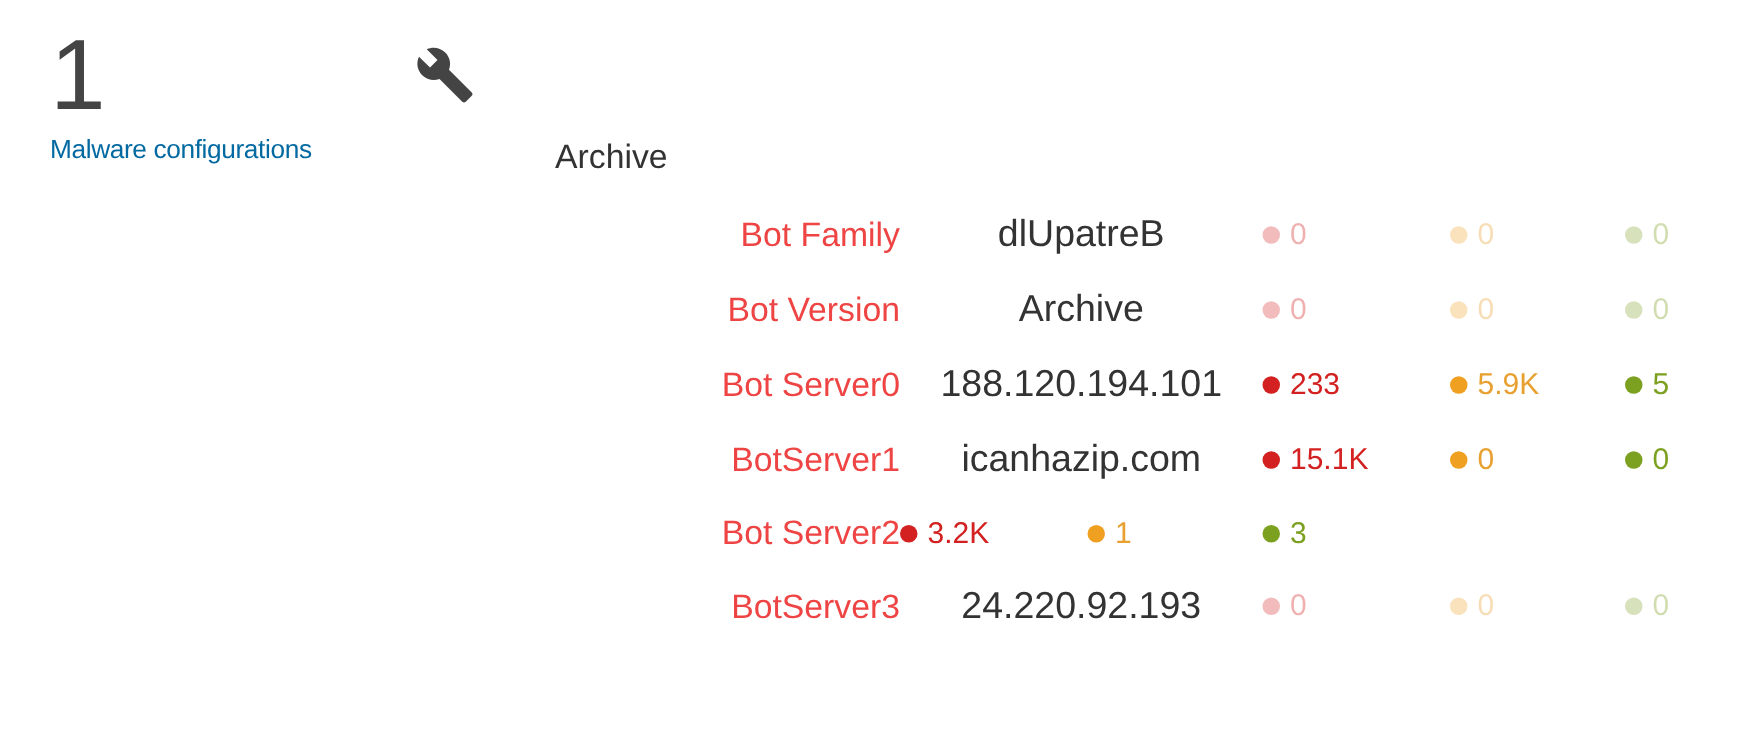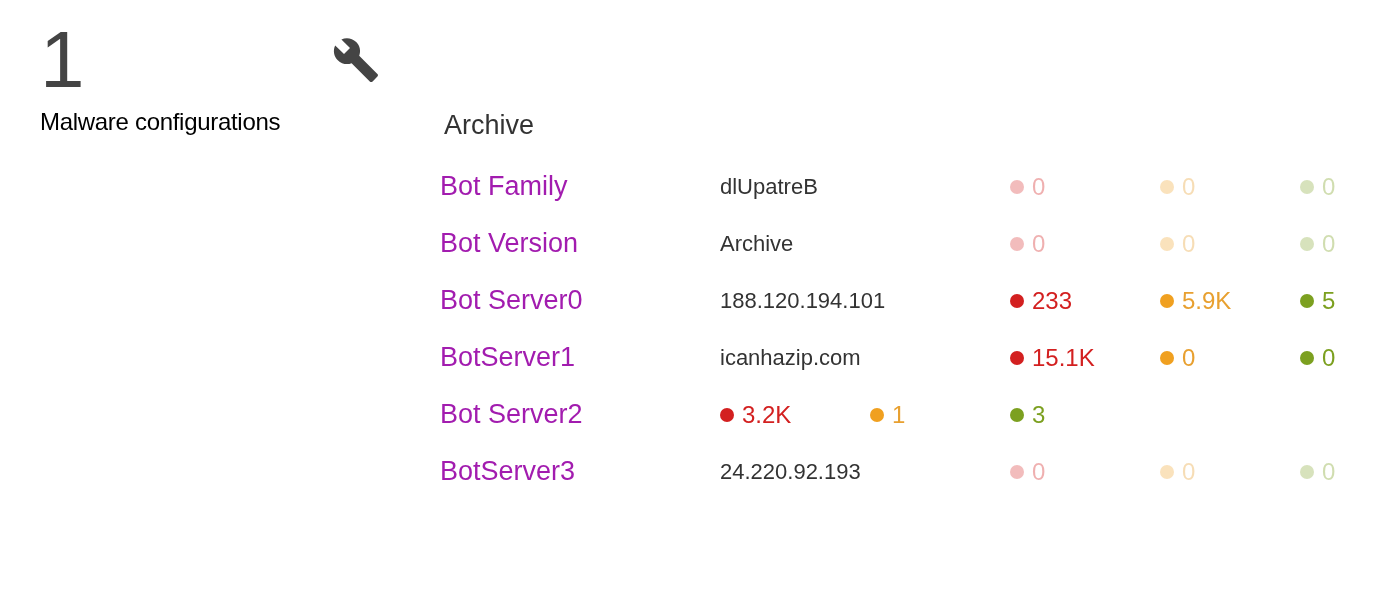--- a/index.html
+++ b/index.html
@@ -36,23 +36,23 @@
       font-weight: 200;
       color: #444;
       line-height: 1;
     }
     .wrench-icon {
       width: 48px;
       height: 48px;
       color: #444;
     }
     .subtitle {
-      font-size: 24px;
-      font-weight: 300;
-      color: #000000;
+      font-size: 21px;
+      font-weight: 300;
+      color: #0369a1;
       letter-spacing: -0.3px;
     }
     .right-panel {
       flex: 1;
       padding-top: 90px;
     }
     .archive-link {
       font-size: 27px;
       font-weight: 300;
       color: #333;
@@ -68,29 +68,31 @@
       gap: 26px;
     }
     .row {
       display: flex;
       align-items: center;
     }
     .col-label {
       width: 280px;
       font-size: 27px;
       font-weight: 300;
-      color: #a21caf;
-      flex-shrink: 0;
+      color: #ef4444;
+      flex-shrink: 0;
+      text-align: right;
     }
     .col-value {
       width: 290px;
-      font-size: 22px;
+      font-size: 30px;
       font-weight: 300;
       color: #333;
       flex-shrink: 0;
+      text-align: center;
     }
     .col-value.linked {
       text-underline-offset: 6px;
       cursor: pointer;
     }
     .stats {
       display: flex;
       align-items: center;
       gap: 0;
     }

